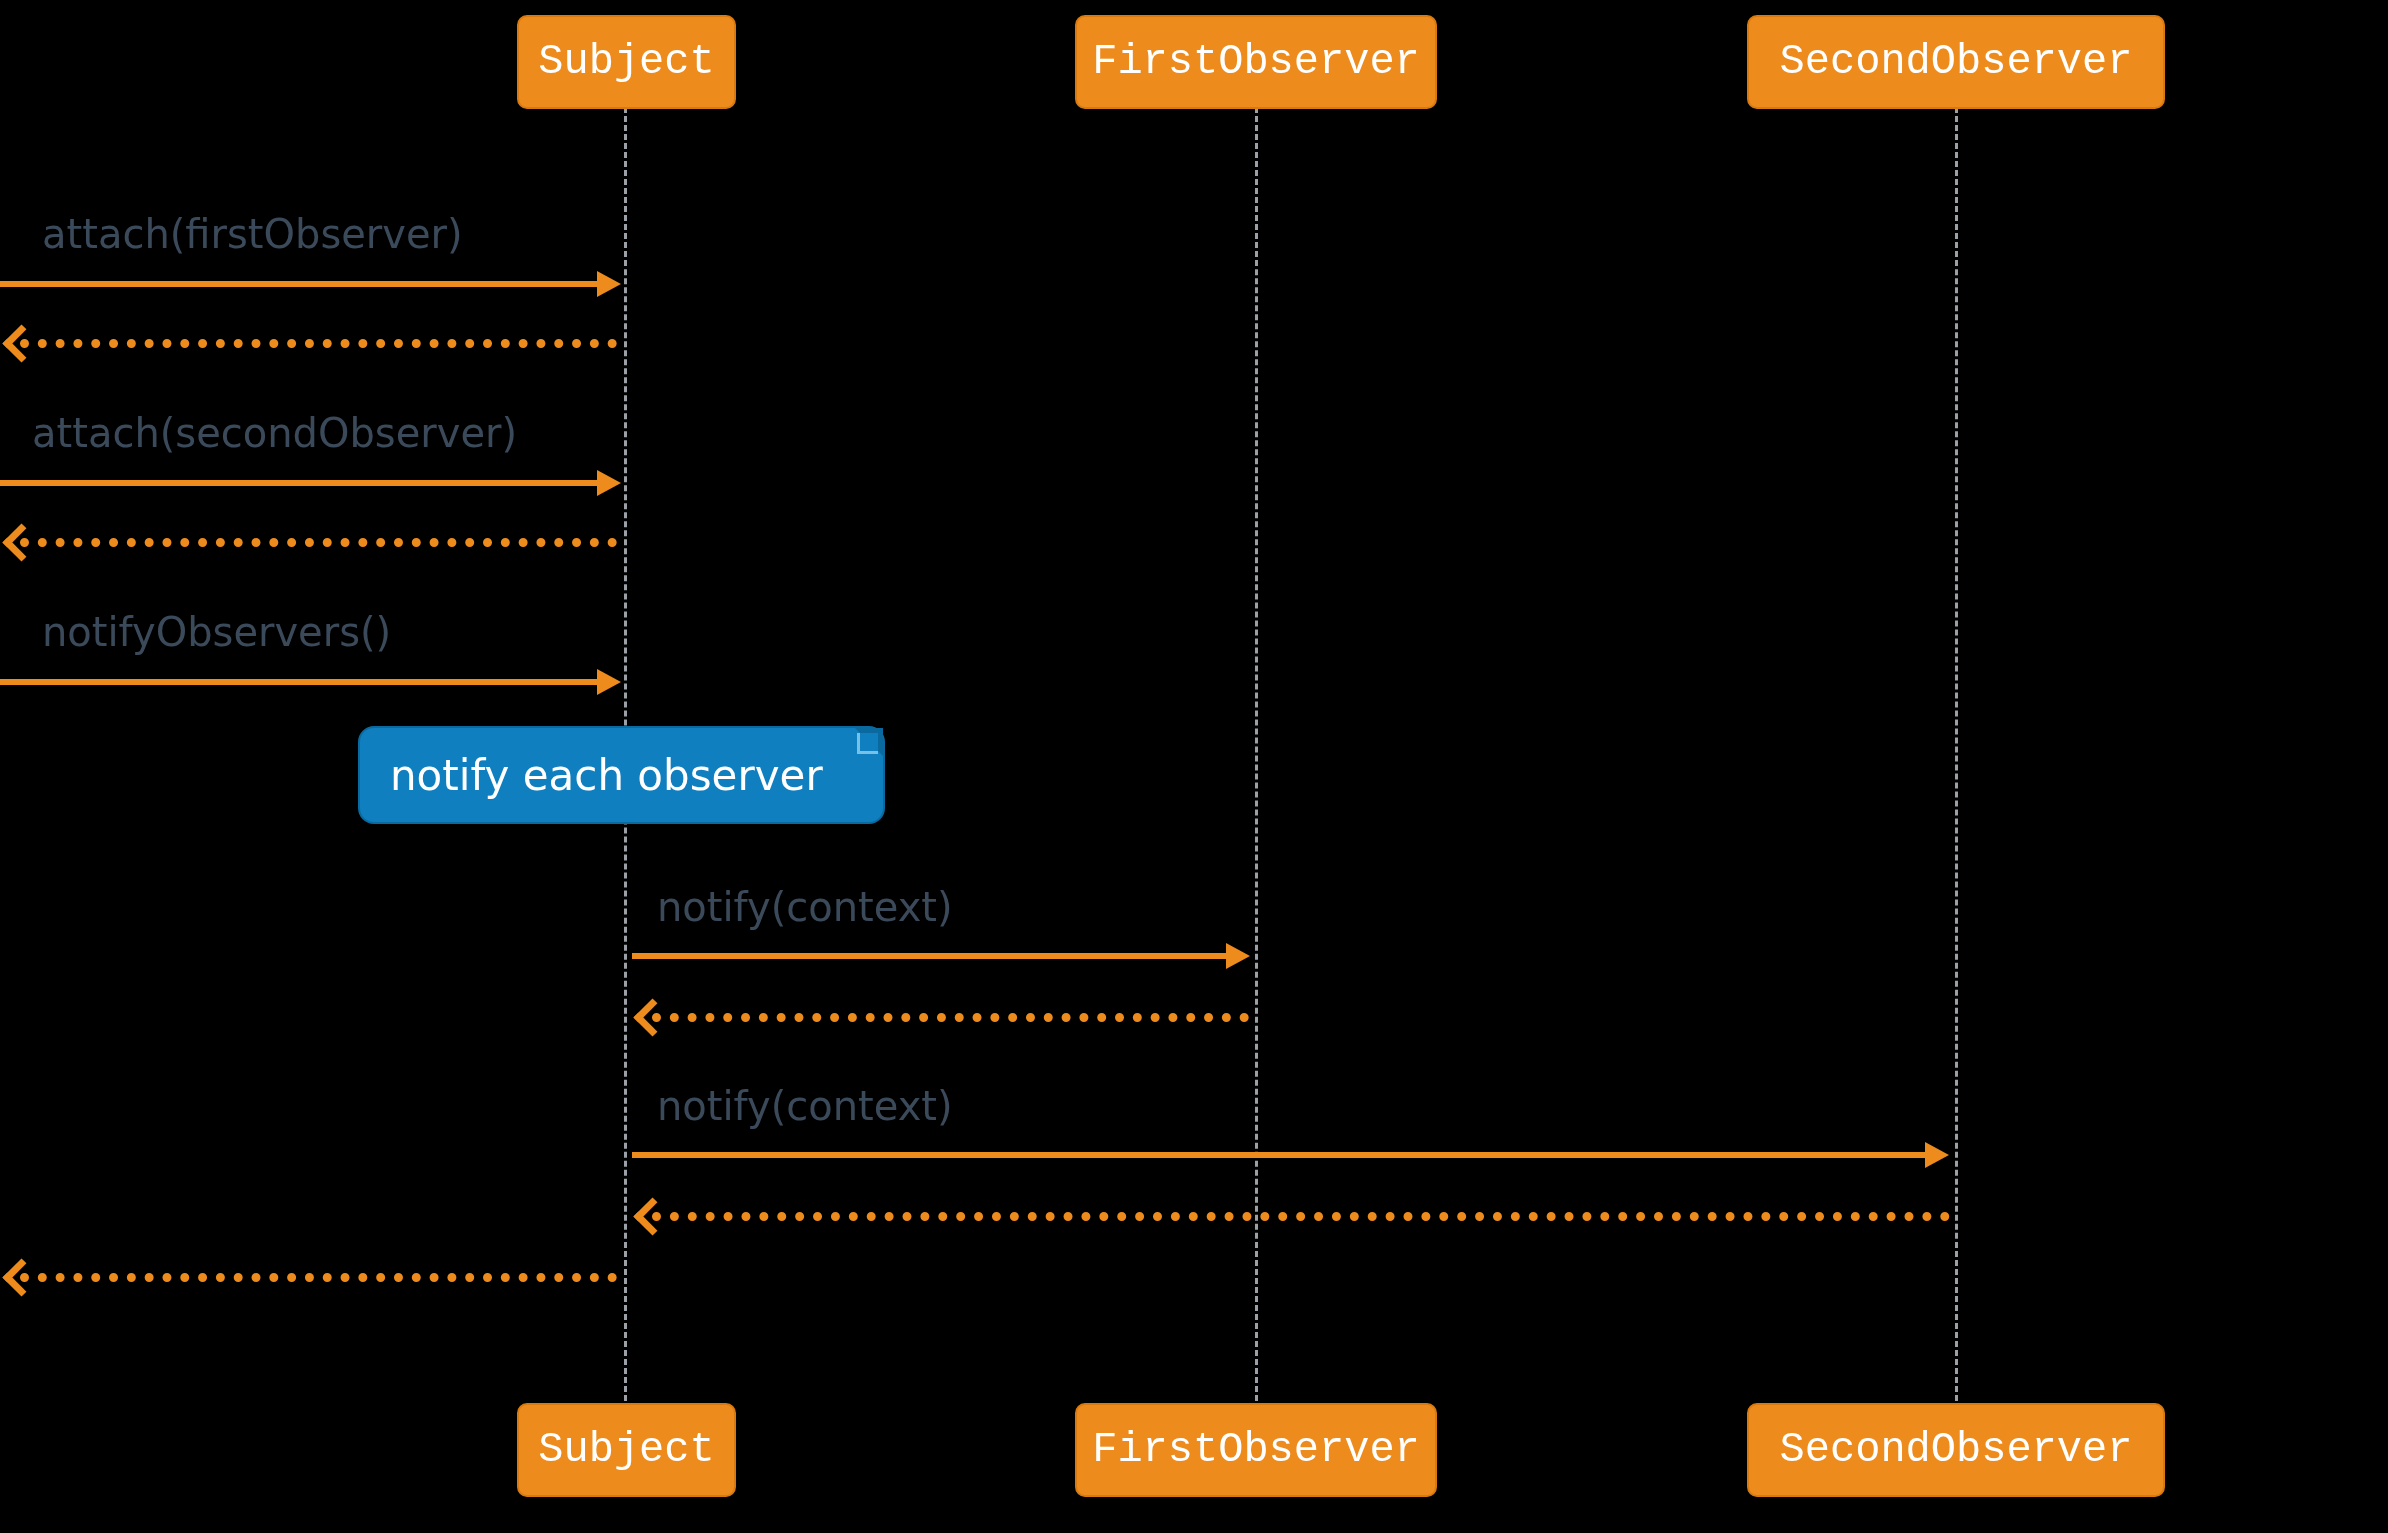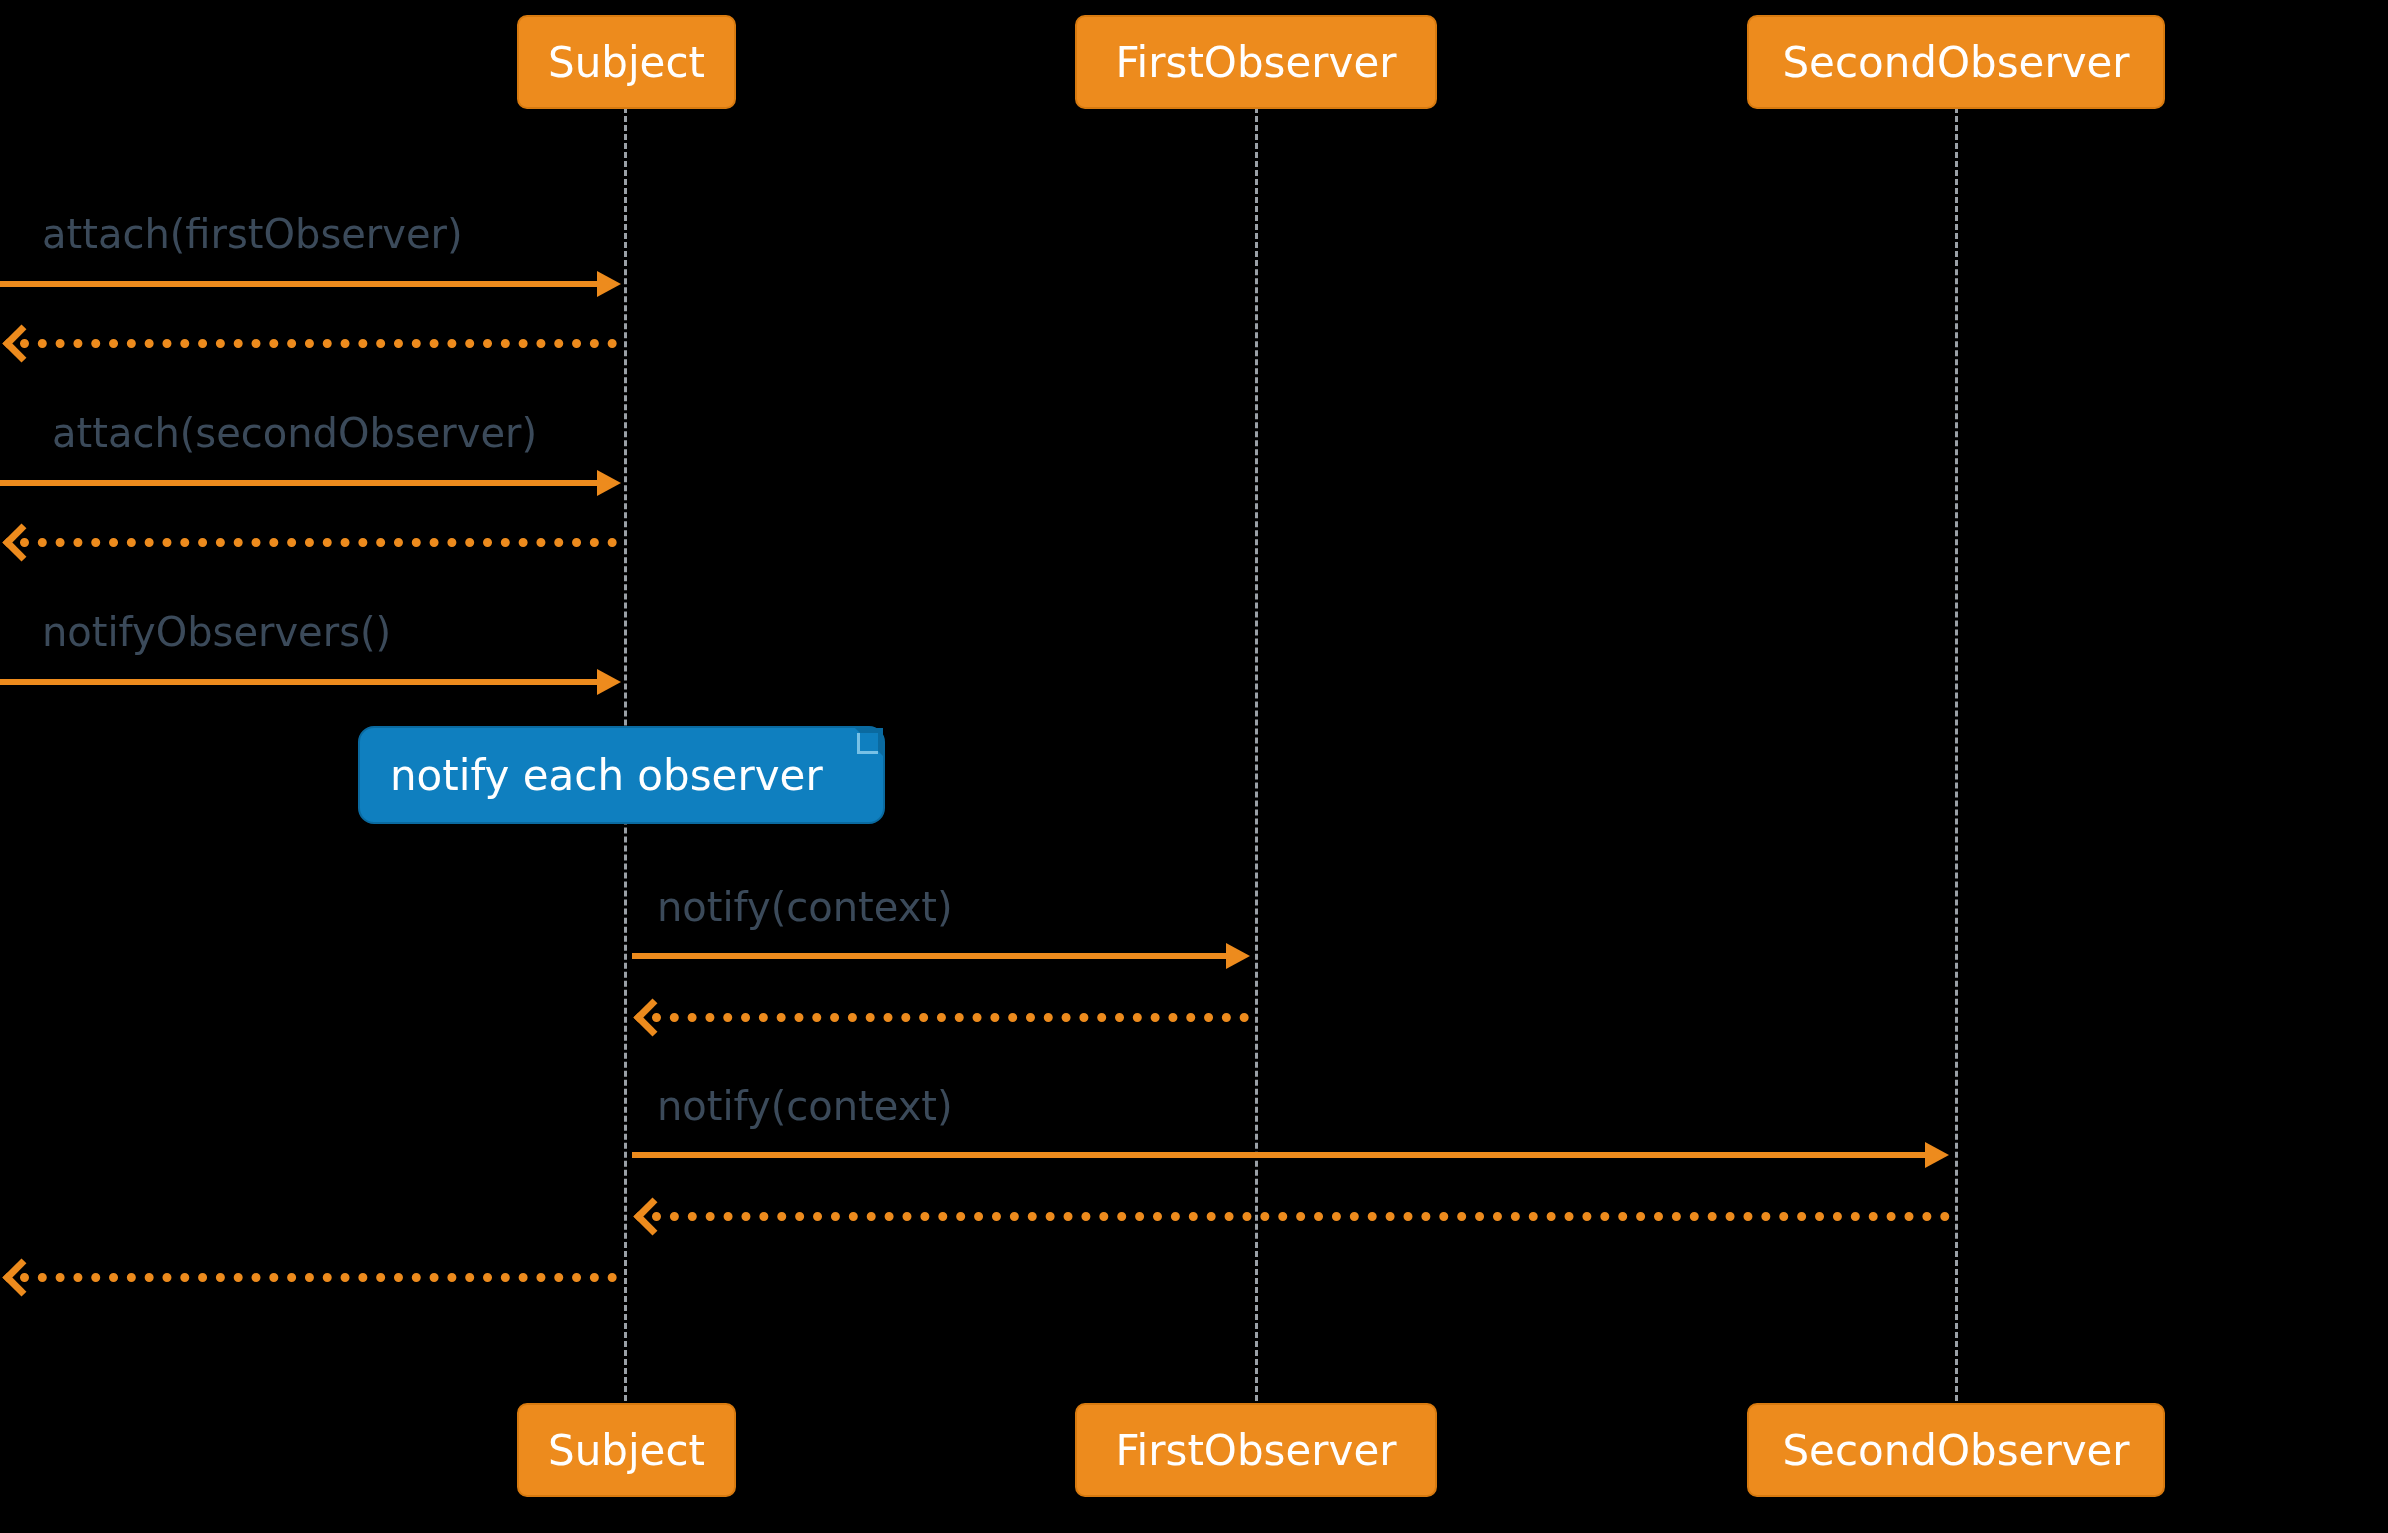--- a/index.html
+++ b/index.html
@@ -21,20 +21,21 @@
     background: #ed8b1d;
     border: 2px solid #d87a0f;
     border-radius: 10px;
     color: #fff;
     font-size: 42px;
     text-align: center;
     display: flex;
     align-items: center;
     justify-content: center;
     box-sizing: border-box;
+    font-family: Liberation Mono, monospace;
   }
   .lifeline {
     position: absolute;
     width: 0;
     border-left: 3px dashed #9aa0a6;
   }
   .msg-label {
     position: absolute;
     color: #3b4a5a;
     font-size: 40px;
@@ -118,21 +119,21 @@
     <span>SecondObserver</span>
   </div>
 
   <div class="msg-label" style="left:42px; top:211px;">attach(firstObserver)</div>
   <div class="arrow-line" style="left:0px; top:281px; width:600px;"></div>
   <div class="arrowhead right" style="left:597px; top:271px;"></div>
 
   <div class="arrow-line dashed" style="left:20px; top:339px; width:597px;"></div>
   <div class="arrowhead-open" style="left:8px; top:330px;"></div>
 
-  <div class="msg-label" style="left:52px; top:410px;">attach(secondObserver)</div>
+  <div class="msg-label" style="left:32px; top:410px;">attach(secondObserver)</div>
   <div class="arrow-line" style="left:0px; top:480px; width:600px;"></div>
   <div class="arrowhead right" style="left:597px; top:470px;"></div>
 
   <div class="arrow-line dashed" style="left:20px; top:538px; width:597px;"></div>
   <div class="arrowhead-open" style="left:8px; top:529px;"></div>
 
   <div class="msg-label" style="left:42px; top:609px;">notifyObservers()</div>
   <div class="arrow-line" style="left:0px; top:679px; width:600px;"></div>
   <div class="arrowhead right" style="left:597px; top:669px;"></div>
 

